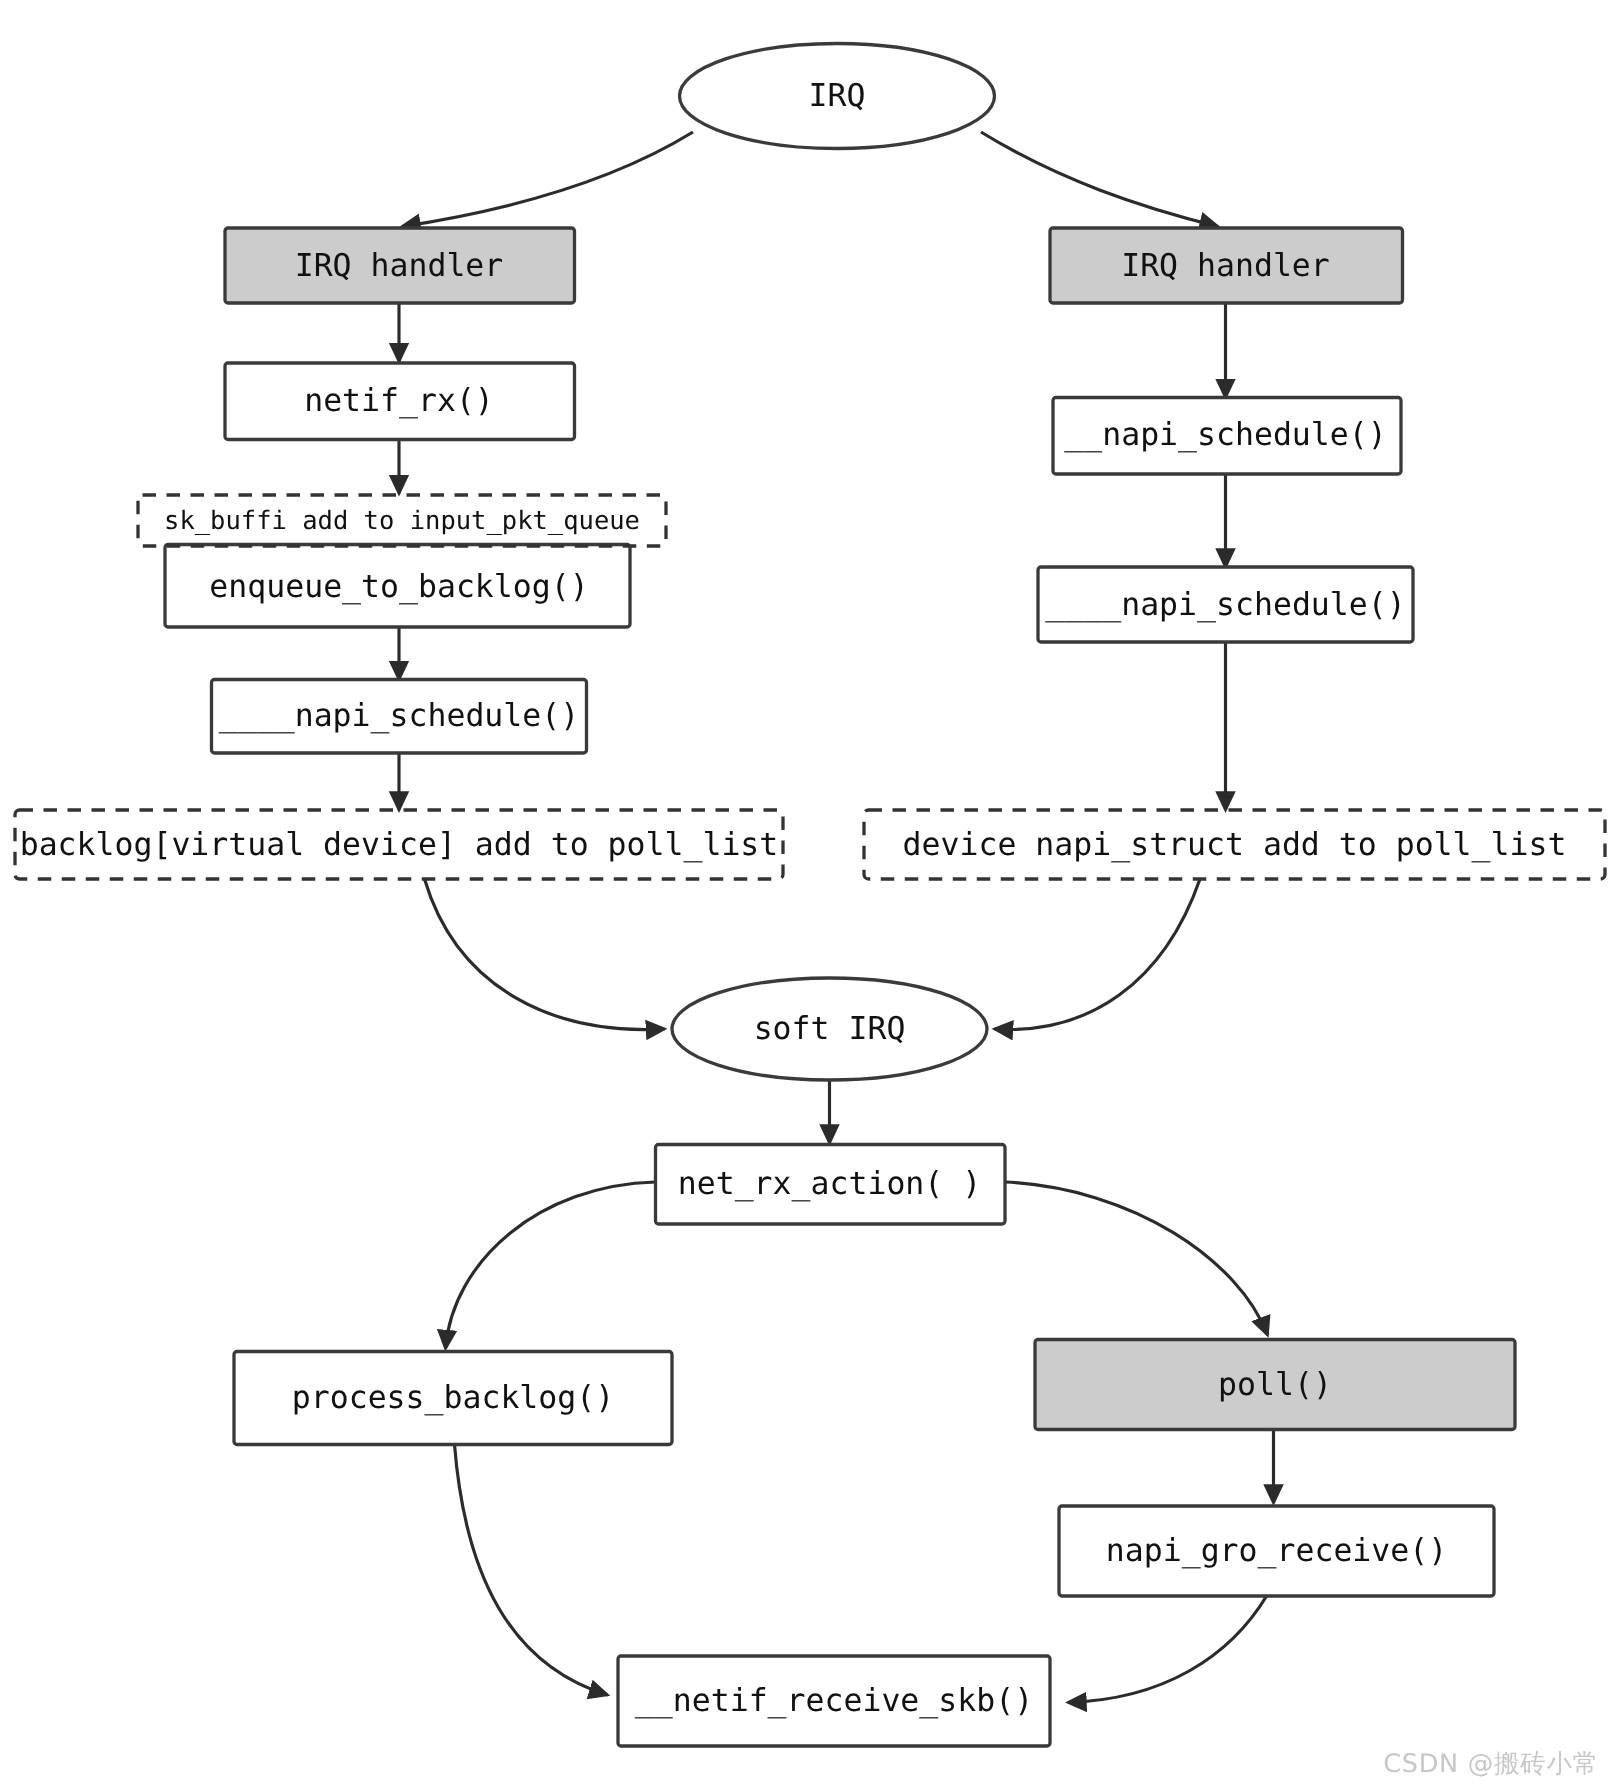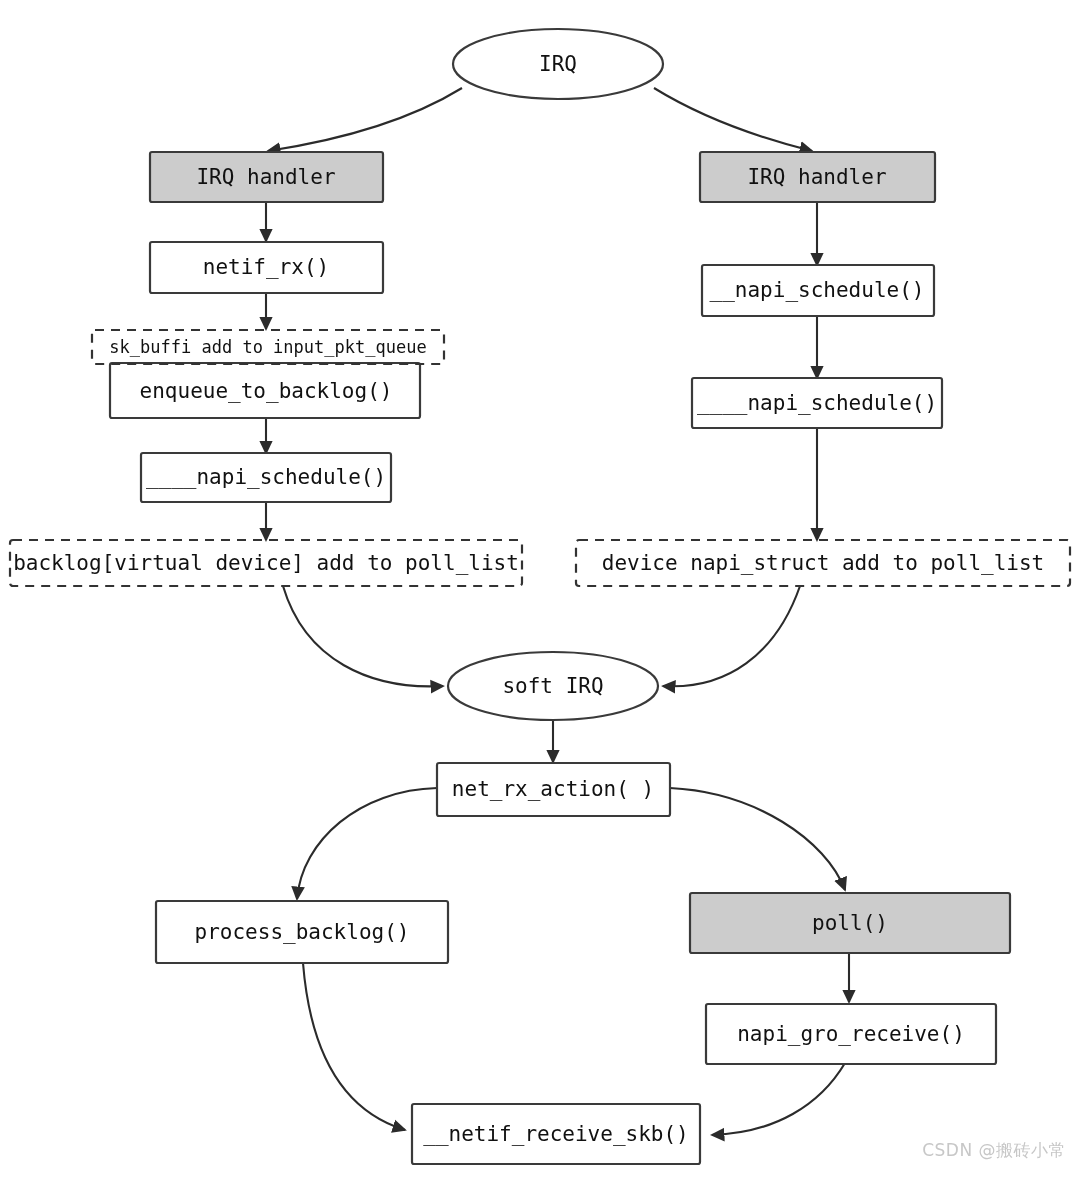--- a/index.html
+++ b/index.html
@@ -49,21 +49,21 @@
     font-size: 17px;
   }
   .edge {
     fill: none;
     stroke: #2b2b2b;
     stroke-width: 2.1;
   }
   .watermark {
     position: absolute;
     right: 14px;
-    bottom: 28px;
+    bottom: 3px;
     font-family: "DejaVu Sans", sans-serif;
     font-size: 17px;
     color: #c7c7c7;
     letter-spacing: 0.5px;
     white-space: nowrap;
     user-select: none;
   }
 </style>
 </head>
 <body>

